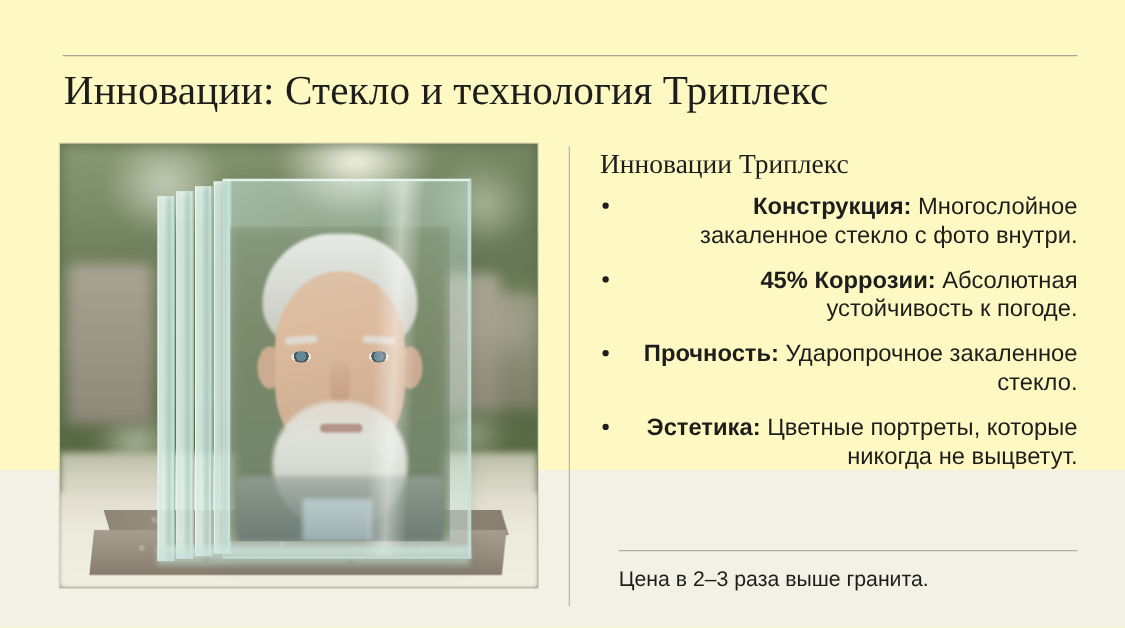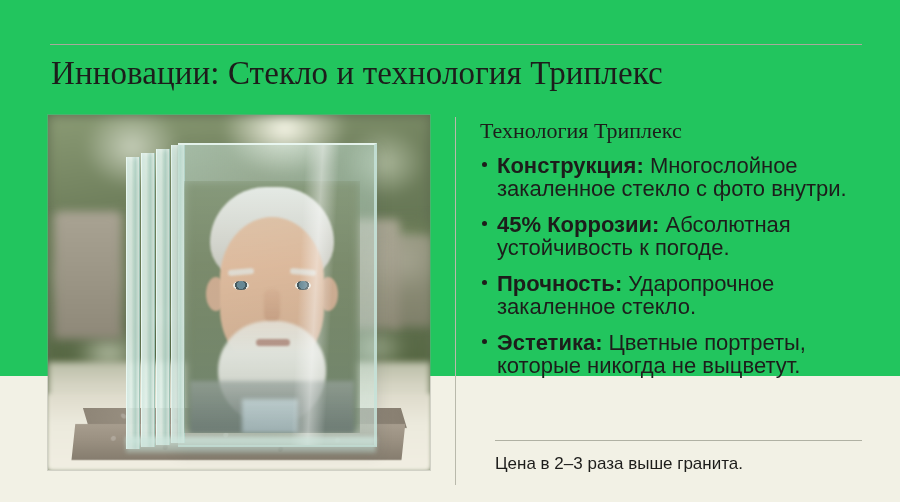--- a/index.html
+++ b/index.html
@@ -11,21 +11,21 @@
     height: 502px;
     overflow: hidden;
     background: #f2f1e5;
     font-family: "Liberation Sans", sans-serif;
     -webkit-font-smoothing: antialiased;
   }
   .slide {
     position: relative;
     width: 900px;
     height: 376px;
-    background: #22c55e;
+    background: #fef9c3;
   }
 
   
   .top-rule {
     position: absolute;
     left: 50px;
     top: 44px;
     width: 812px;
     height: 1px;
     background: #a8a99c;
@@ -325,23 +325,24 @@
     top: 154px;
     width: 382px;
     margin: 0;
     padding: 0;
     list-style: none;
   }
   .bullet {
     position: relative;
     padding-left: 17px;
     margin-bottom: 13px;
-    font-size: 22px;
+    font-size: 19px;
     line-height: 23px;
     color: #1d1d1b;
+    text-align: right;
   }
   .bullet:last-child { margin-bottom: 0; }
   .bullet .dot {
     position: absolute;
     left: 2px;
     top: 8px;
     width: 5px;
     height: 5px;
     border-radius: 50%;
     background: #1d1d1b;
@@ -421,21 +422,21 @@
           <div class="glass-tint"></div>
           <div class="glare"></div>
         </div>
         <div class="glass-foot"></div>
       </div>
     </div>
   </div>
 
   <div class="v-divider"></div>
 
-  <div class="subhead">Технология Триплекс</div>
+  <div class="subhead">Инновации Триплекс</div>
 
   <ul class="bullets">
     <li class="bullet">
       <span class="dot"></span><span class="lead">Конструкция:</span><span> Многослойное закаленное стекло с фото внутри.</span>
     </li>
     <li class="bullet">
       <span class="dot"></span><span class="lead">45% Коррозии:</span><span> Абсолютная устойчивость к погоде.</span>
     </li>
     <li class="bullet">
       <span class="dot"></span><span class="lead">Прочность:</span><span> Ударопрочное закаленное стекло.</span>

